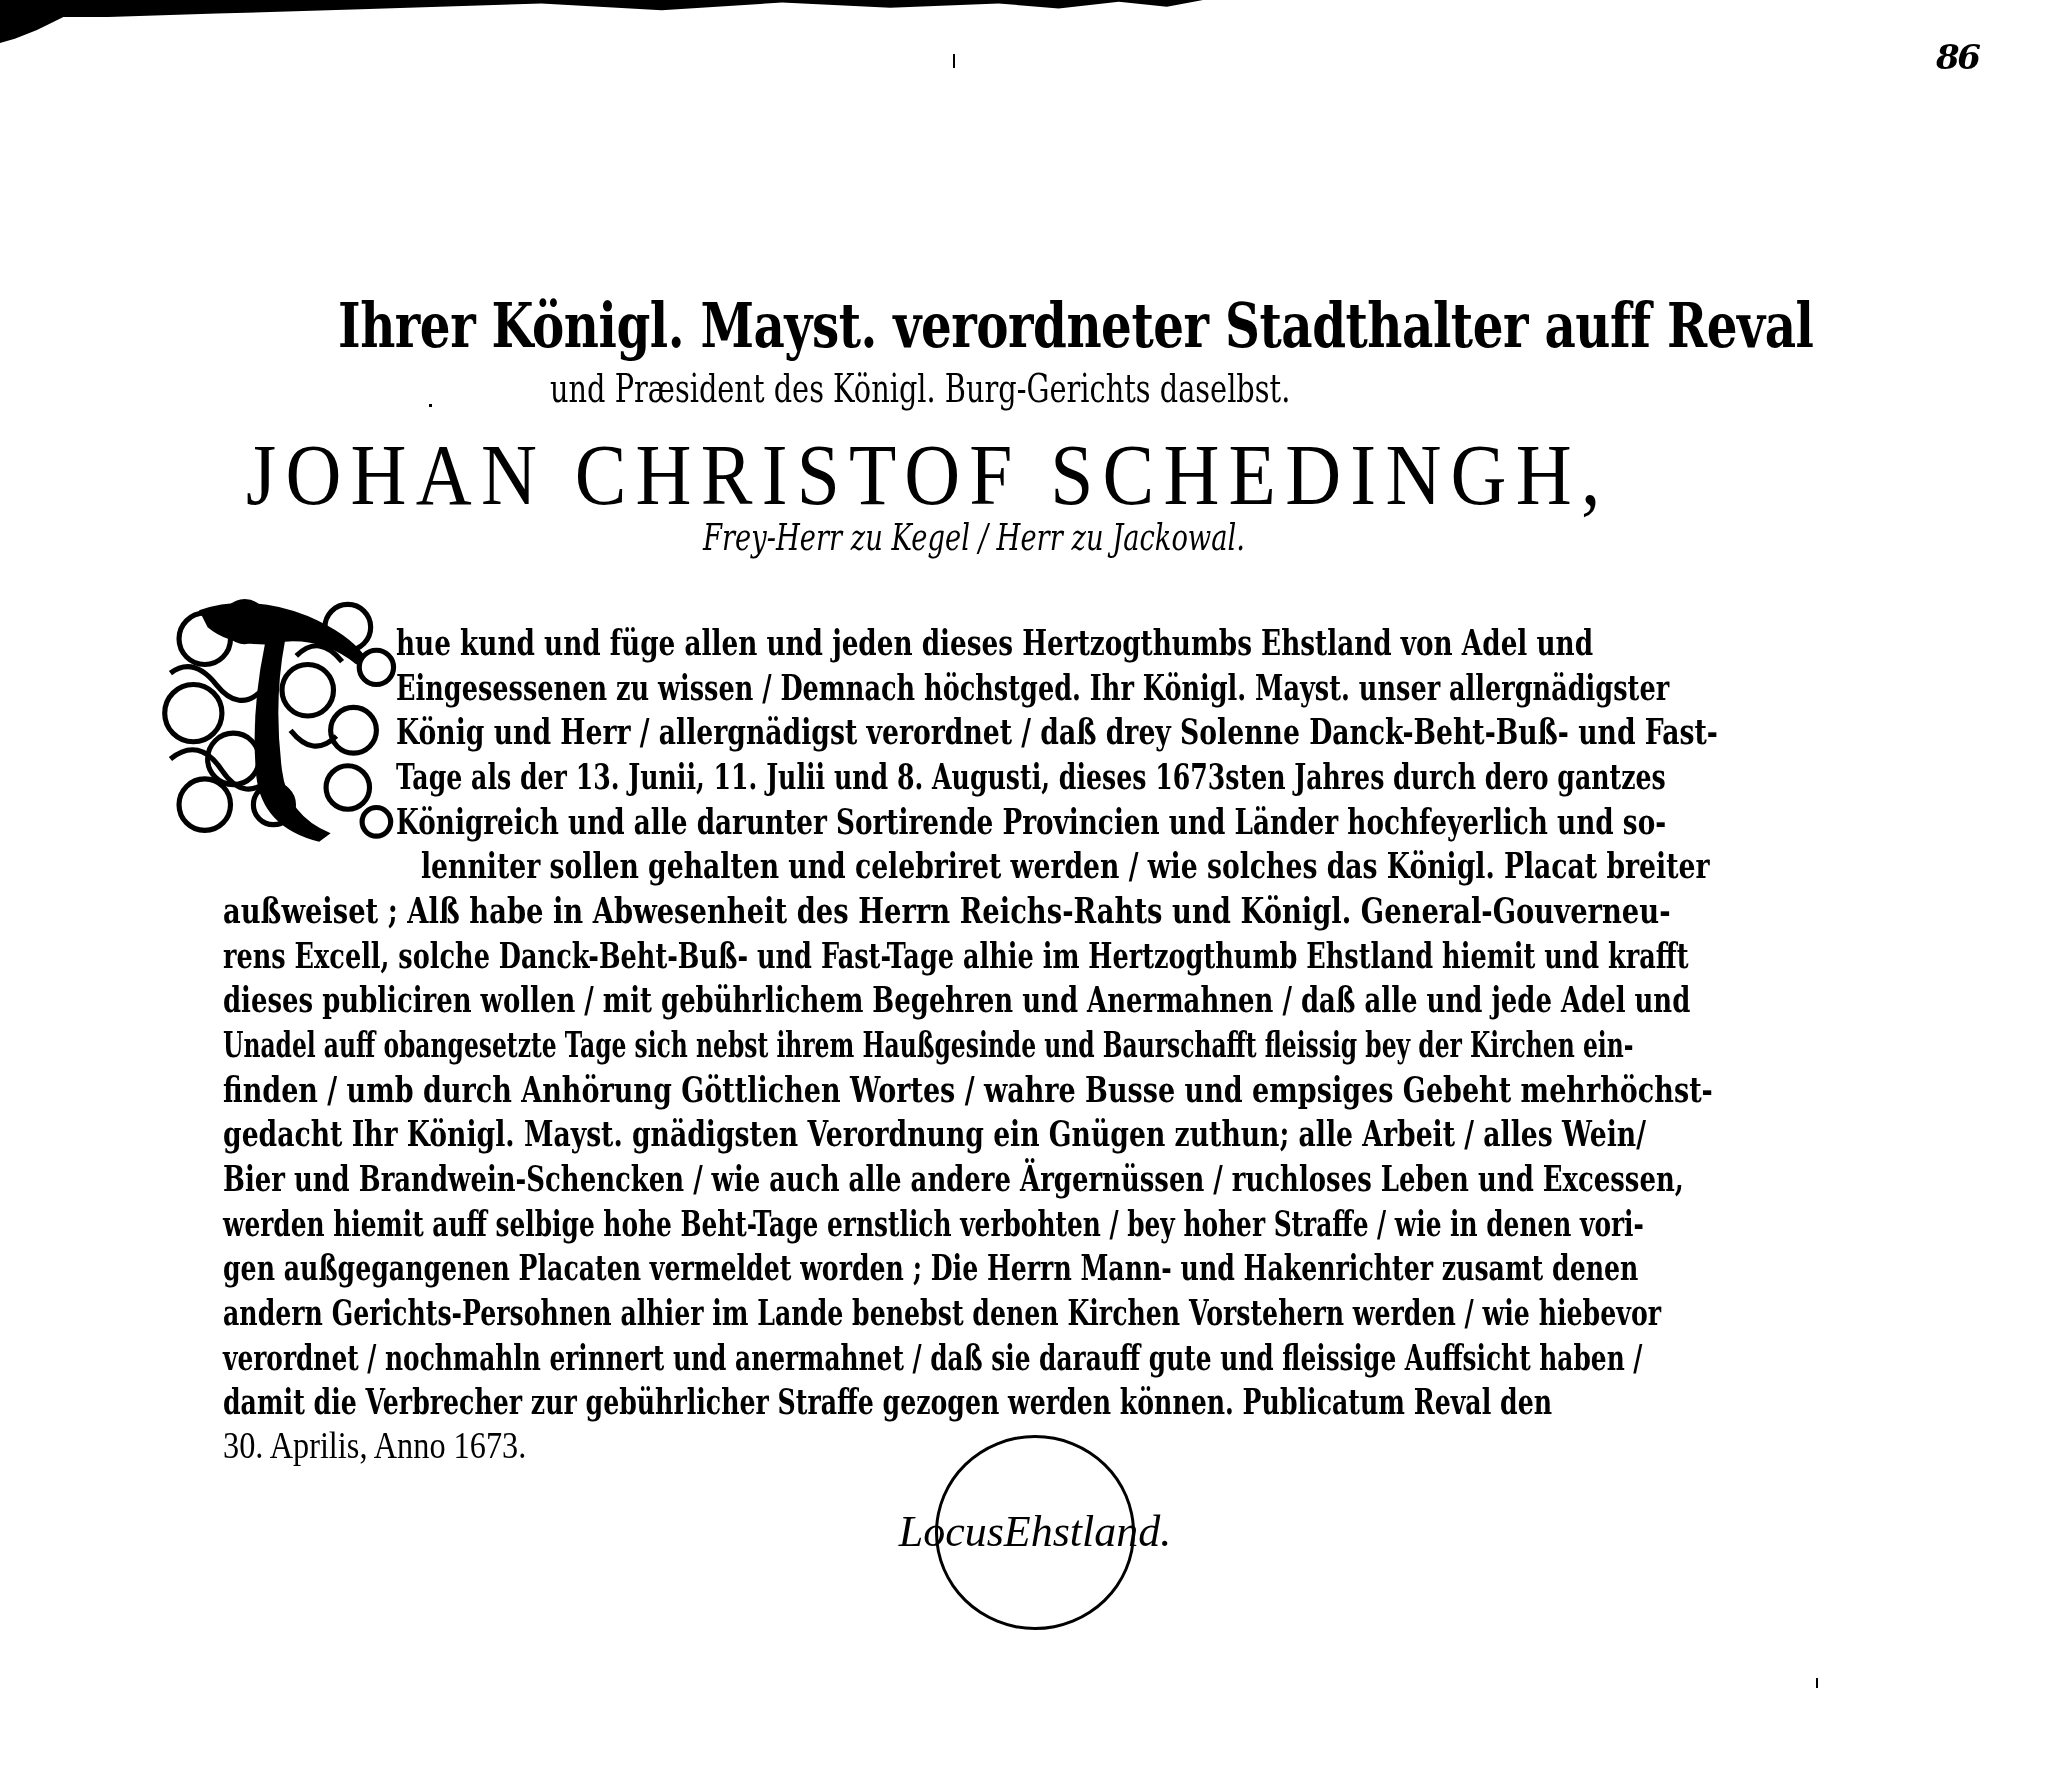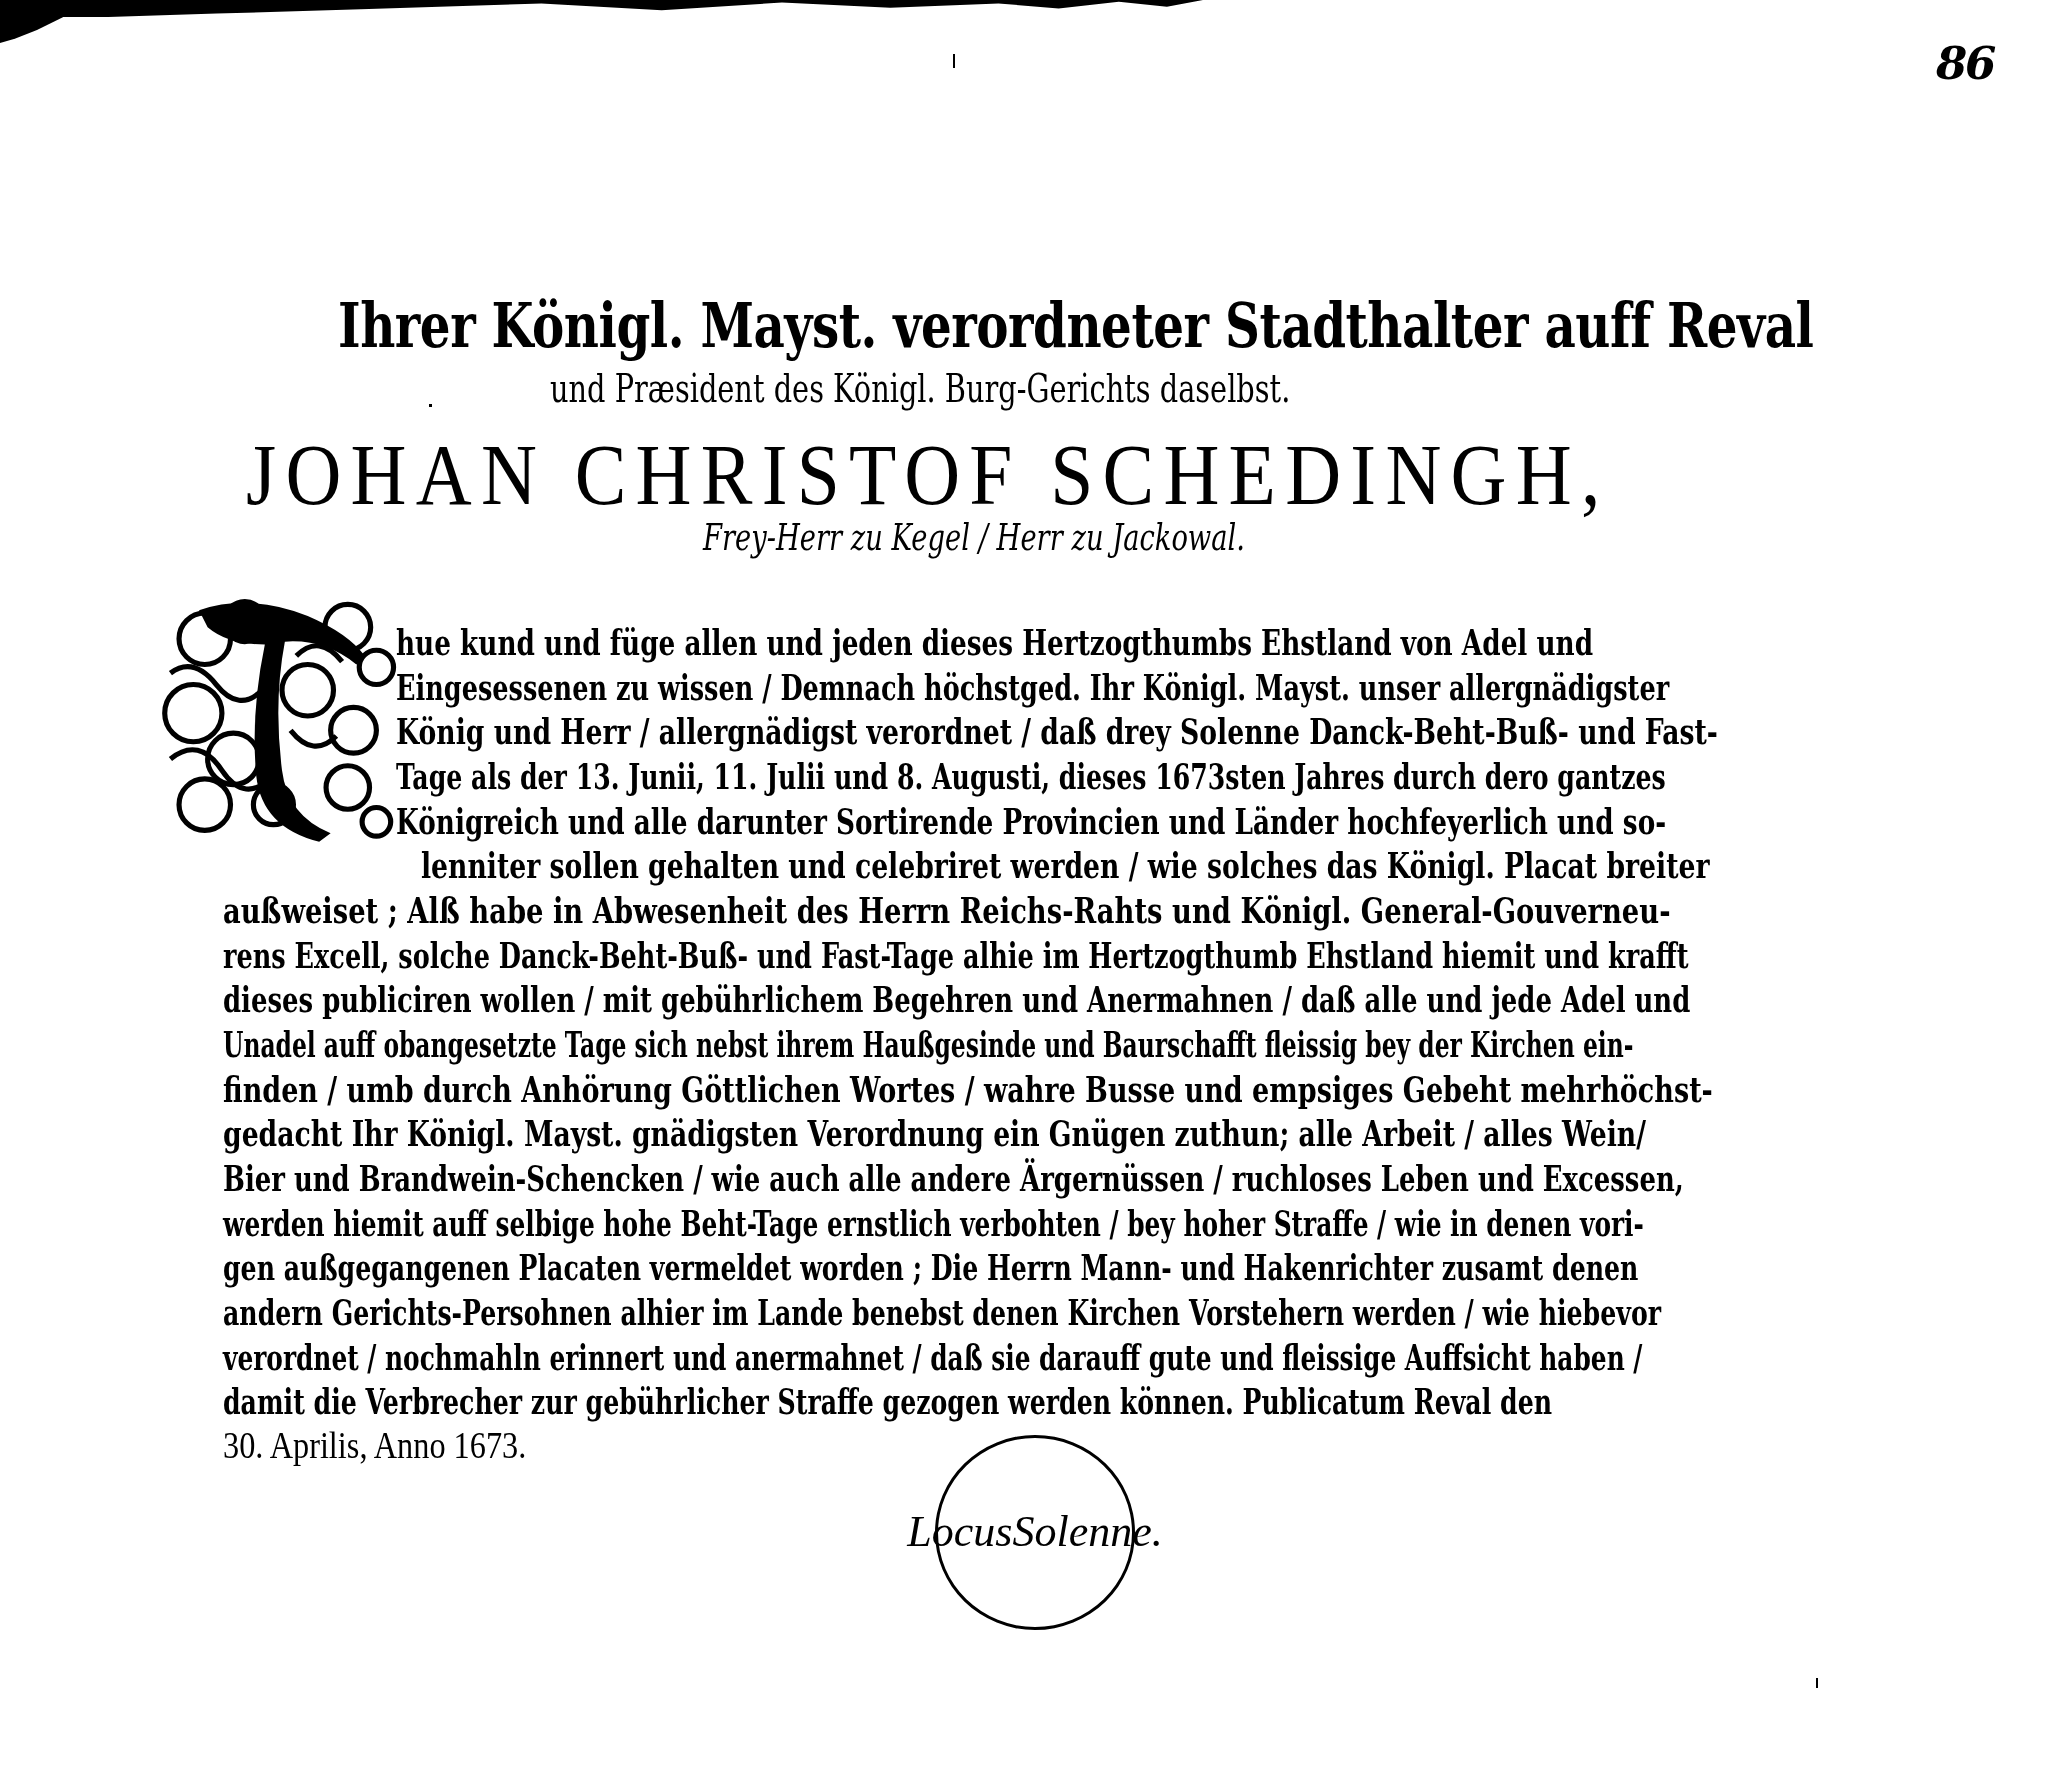--- a/index.html
+++ b/index.html
@@ -12,21 +12,21 @@
       background: #000;
       clip-path: polygon(0 0, 100% 0, 97% 40%, 93% 10%, 88% 50%, 83% 20%, 74% 45%, 65% 15%, 55% 60%, 45% 20%, 30% 55%, 18% 80%, 9% 100%, 4% 100%, 0 100%);
     }
     .scan-edge2 {
       position: absolute; left: 0; top: 0; width: 74px; height: 43px; background: #000;
       clip-path: polygon(0 0, 100% 0, 85% 40%, 50% 70%, 20% 90%, 0 100%);
     }
     .page-number {
       position: absolute; left: 1936px; top: 37px;
       font-family: "DejaVu Serif", serif; font-style: italic; font-weight: bold;
-      font-size: 45px; letter-spacing: -2.3px;
+      font-size: 34px; letter-spacing: -2.3px;
     }
     .stray-mark { position: absolute; background: #000; }
 
     .heading-1 {
       position: absolute; left: 338px; top: 295px; width: 1334px;
       text-align: center; font-family: "DejaVu Serif", serif; font-weight: bold;
       font-size: 62px; letter-spacing: -0.6px; line-height: 1; white-space: nowrap;
       transform: scaleX(0.78); transform-origin: left top;
       width: 1712px; text-align: left;
     }
@@ -128,15 +128,15 @@
   <div class="line" style="left:0px;top:581px;transform:scaleX(0.69);">werden hiemit auff selbige hohe Beht-Tage ernstlich verbohten / bey hoher Straffe / wie in denen vori-</div>
   <div class="line" style="left:0px;top:625px;transform:scaleX(0.70);">gen außgegangenen Placaten vermeldet worden ;   Die Herrn Mann- und Hakenrichter zusamt denen</div>
   <div class="line" style="left:0px;top:670px;transform:scaleX(0.70);">andern Gerichts-Persohnen alhier im Lande benebst denen Kirchen Vorstehern werden / wie hiebevor</div>
   <div class="line" style="left:0px;top:715px;transform:scaleX(0.69);">verordnet / nochmahln erinnert und anermahnet / daß sie darauff gute und fleissige Auffsicht haben /</div>
   <div class="line" style="left:0px;top:759px;transform:scaleX(0.70);">damit die Verbrecher zur gebührlicher Straffe gezogen werden können.        Publicatum Reval den</div>
   <div class="line ant" style="left:0px;top:802px;transform:scaleX(0.85);">30. Aprilis, Anno 1673.</div>
 </div>
 
 <div class="seal">
   <span>Locus</span>
-  <span>Solenne.</span>
+  <span>Ehstland.</span>
 </div>
 
 
 </body></html>

